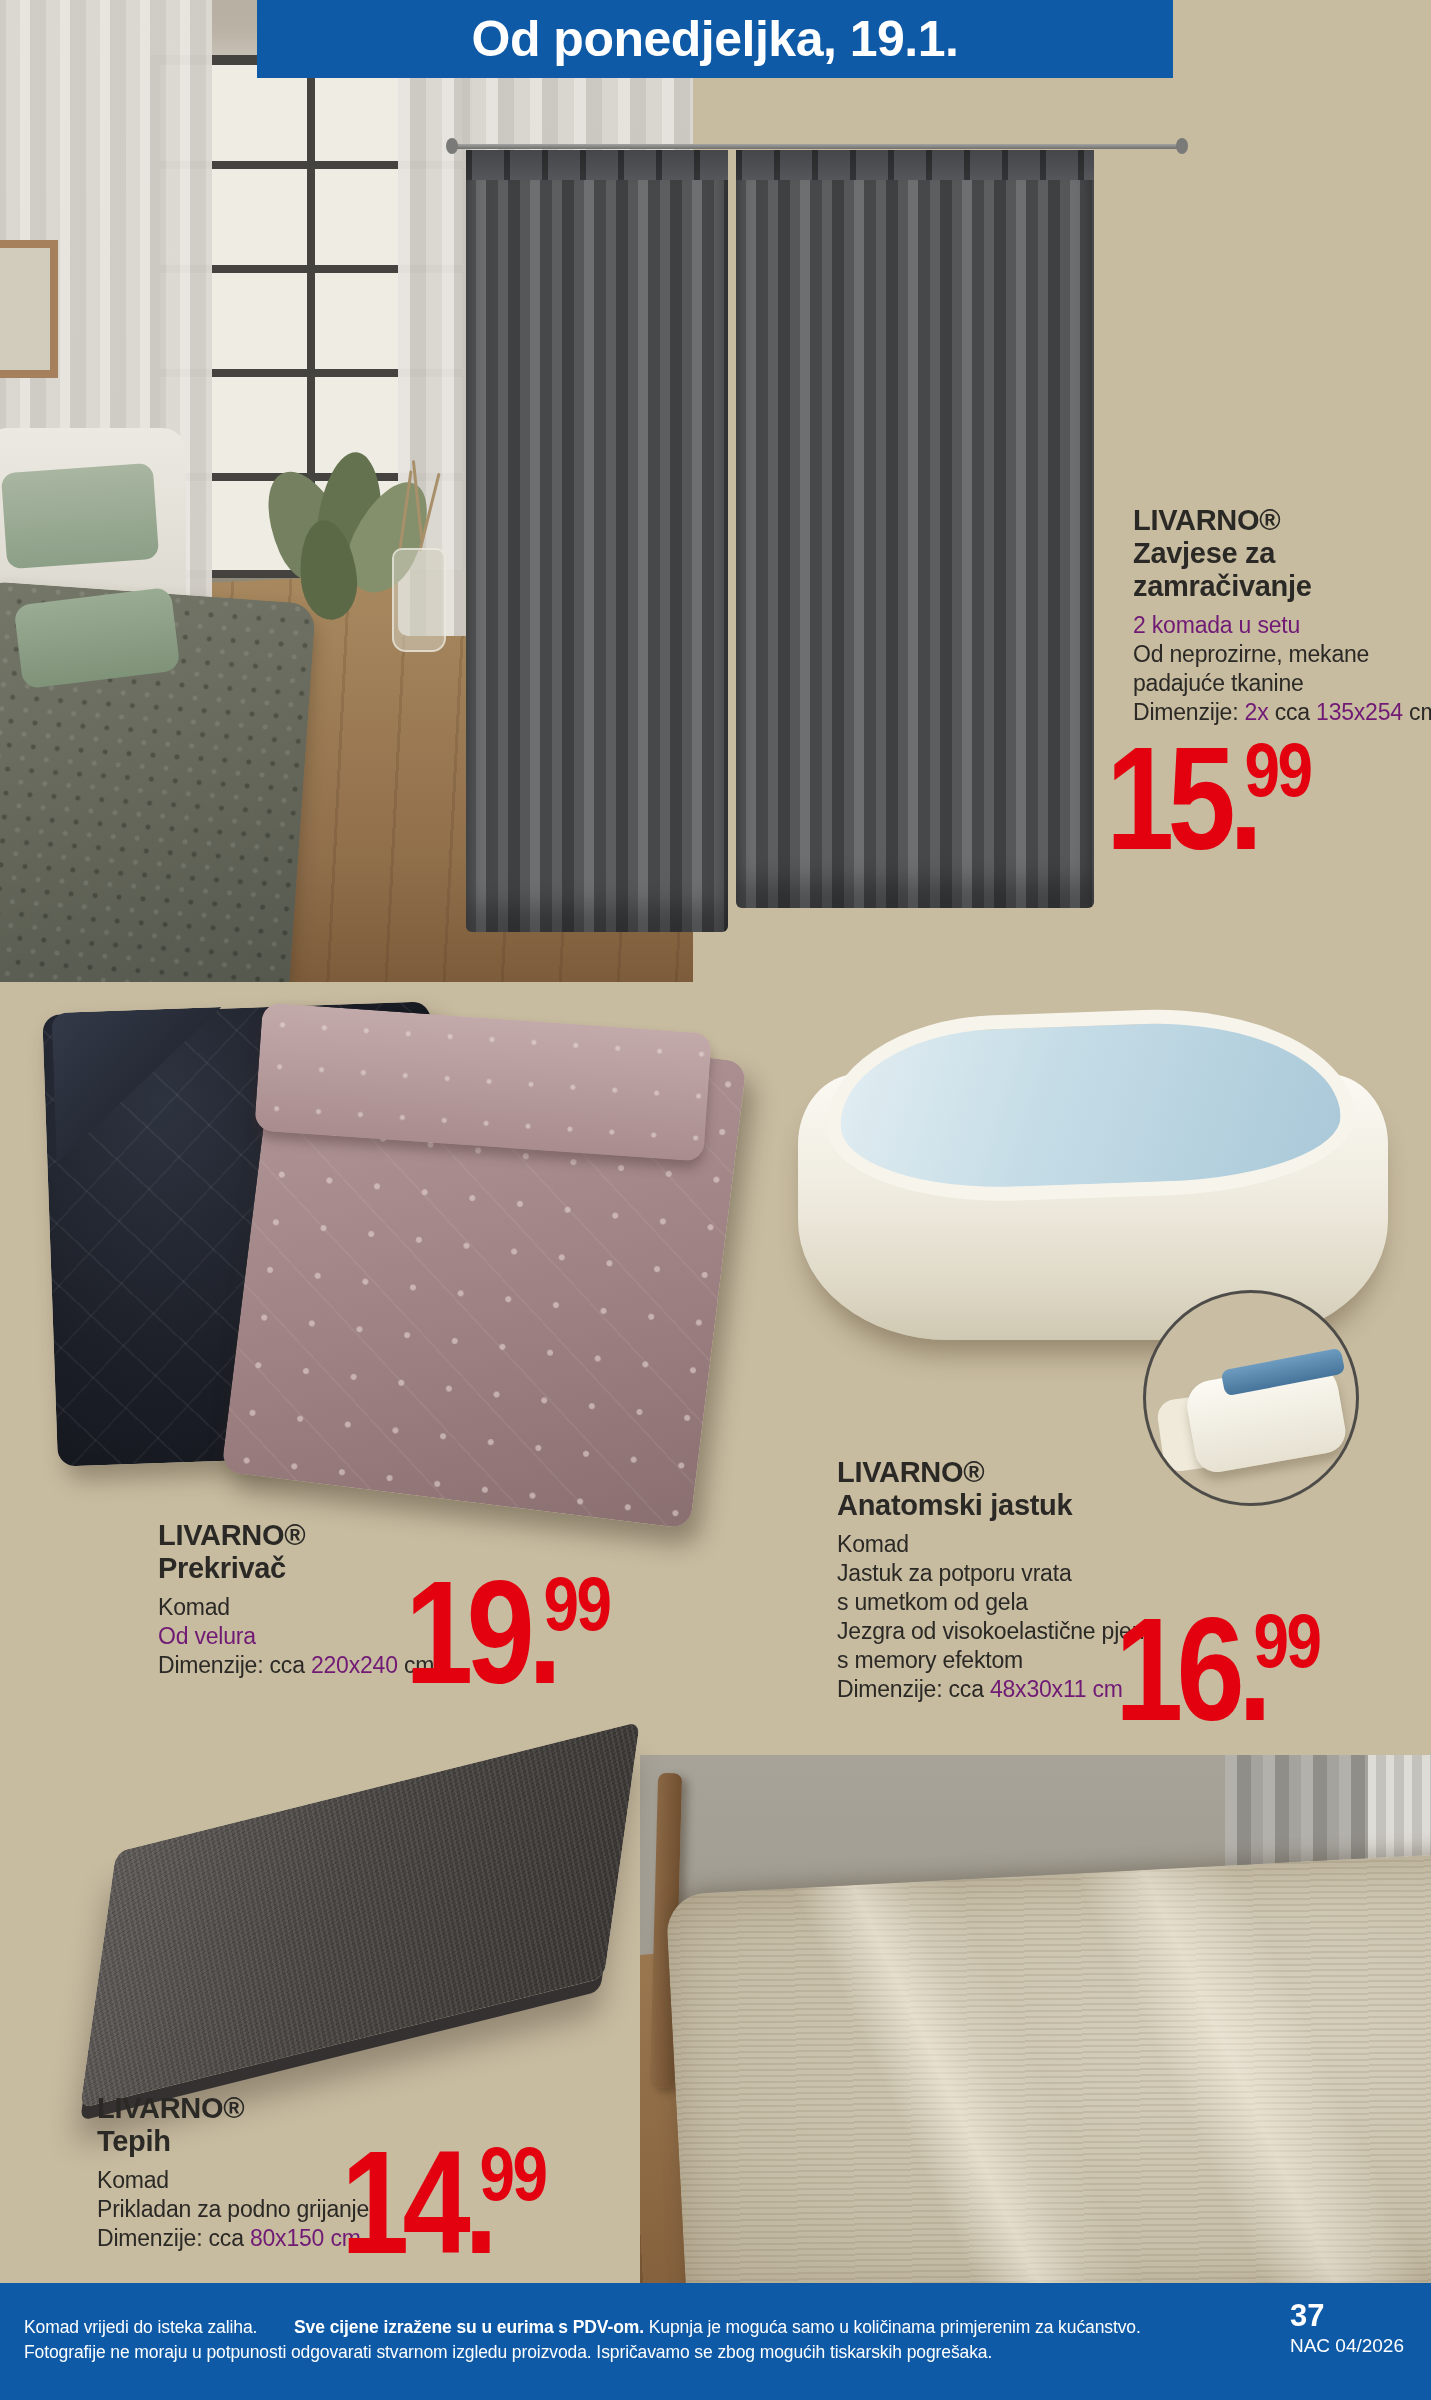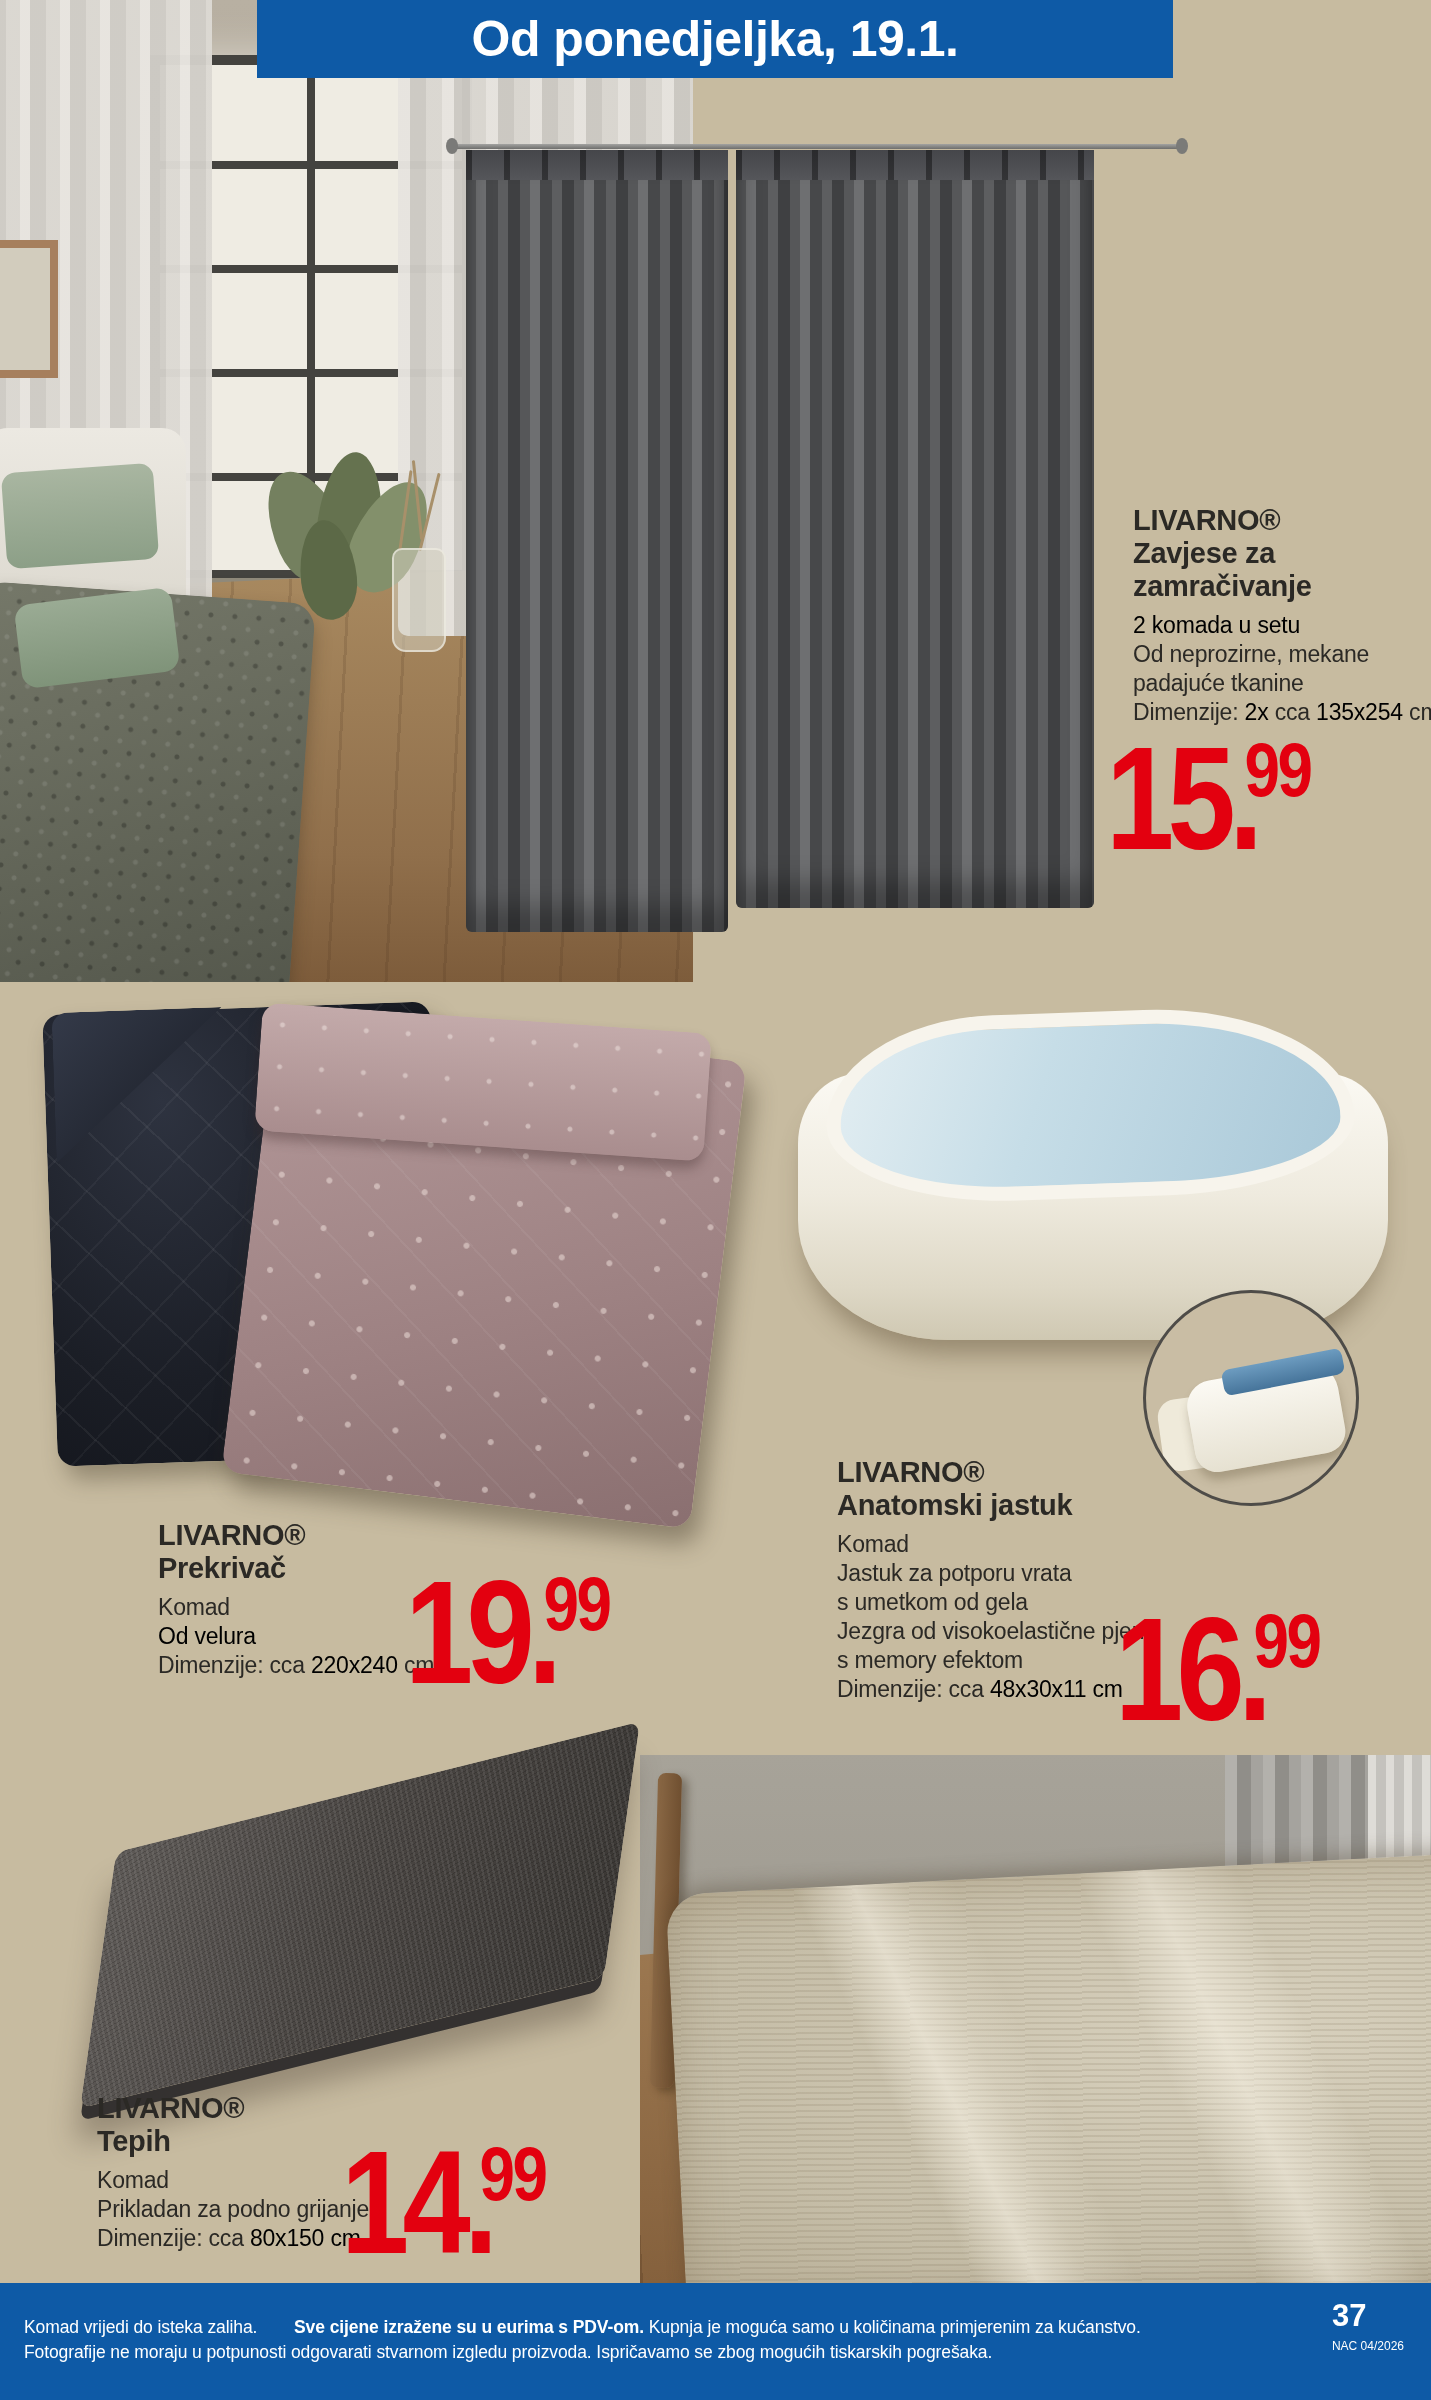--- a/index.html
+++ b/index.html
@@ -91,21 +91,21 @@
   .curtain::before{content:"";position:absolute;left:0;top:0;width:100%;height:30px;
     background:repeating-linear-gradient(90deg,rgba(0,0,0,.4) 0 6px,transparent 6px 38px),linear-gradient(#45464a,#55565a);}
   .curtain-left{left:466px;top:150px;width:262px;height:782px;}
   .curtain-right{left:736px;top:150px;width:358px;height:758px;}
 
   
   .p-info{z-index:20;}
   .h-line{font-weight:700;font-size:29px;line-height:33px;letter-spacing:-0.3px;white-space:nowrap;}
   .p-body{margin-top:8px;}
   .b-line{font-size:23px;line-height:29px;letter-spacing:-0.2px;white-space:nowrap;}
-  .red{color:#000000;}
+  .red{color:#701a75;}
 
   .price{
     display:flex;align-items:flex-start;color:#e3000f;font-weight:700;line-height:1;
     transform:scaleX(0.84);transform-origin:left top;white-space:nowrap;z-index:20;
   }
   .p-int{font-size:146px;letter-spacing:-8px;}
   .p-cents{font-size:76px;letter-spacing:-3px;margin-left:-14px;margin-top:6px;}
 
   .info-1{left:1133px;top:504px;}
   .price-1{left:1106px;top:726px;}
@@ -208,21 +208,21 @@
   }
   .bp-streaks{left:0;top:0;width:100%;height:100%;
     background:linear-gradient(68deg,transparent 30%,rgba(255,250,238,.5) 36%,rgba(255,250,238,.16) 41%,transparent 46%,transparent 58%,rgba(255,250,238,.45) 65%,transparent 74%);}
 
   
   .footer{left:0;top:2283px;width:1431px;height:117px;background:#0e5aa6;z-index:30;color:#fff;}
   .footer-text{position:absolute;left:24px;top:32px;font-size:17.5px;line-height:25px;letter-spacing:-0.1px;}
   .footer-text b{font-weight:700;margin-left:32px;}
   .footer-right{position:absolute;right:27px;top:16px;text-align:left;}
   .f-page{font-weight:700;font-size:31px;line-height:34px;}
-  .f-code{font-size:12px;line-height:26px;}
+  .f-code{font-size:19px;line-height:26px;}
 </style>
 </head>
 <body>
 
 <div class="sheet">
 
   <div class="abs room-photo">
     <div class="abs rp-window"></div>
     <div class="abs rp-sill"></div>
     <div class="abs rp-floor"></div>

